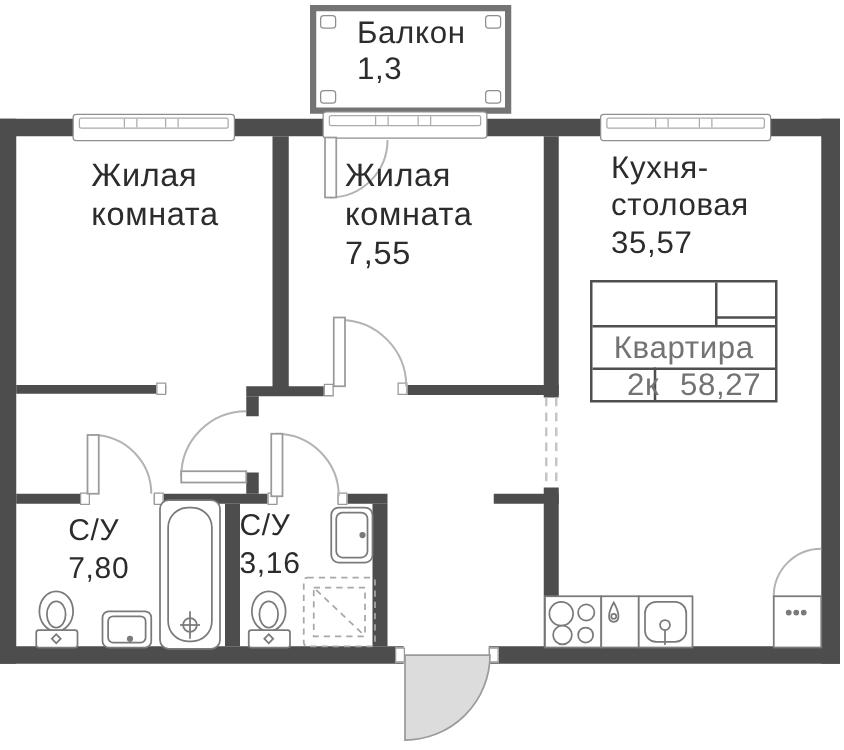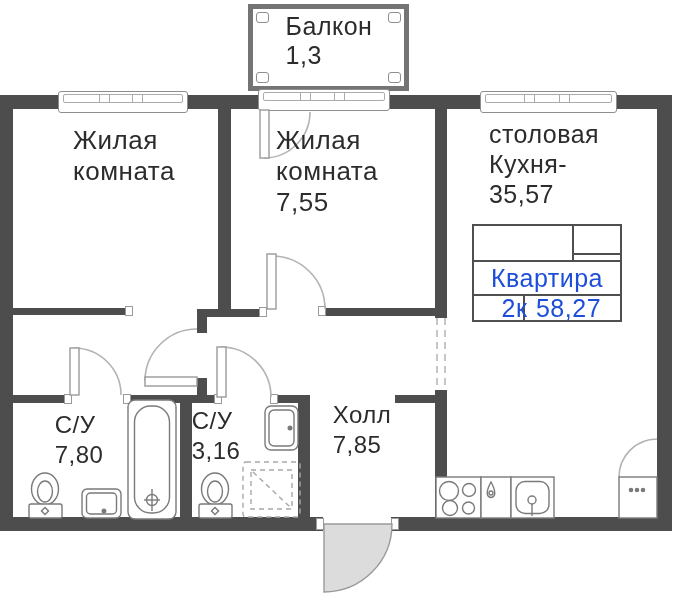--- a/index.html
+++ b/index.html
@@ -11,21 +11,21 @@
   .win .bar:before,.win .bar:after{content:"";position:absolute;top:0;bottom:0;width:9px;border-left:1px solid #ababab;border-right:1px solid #ababab;}
   .win .bar:before{left:30%;} .win .bar:after{left:58%;}
   .balcony{position:absolute;left:248px;top:4px;width:161px;height:87px;border:5px solid #747474;background:#fff;box-sizing:border-box;}
   .corner{position:absolute;width:13px;height:11px;border:1.5px solid #8e8e8e;border-radius:3px;background:#fff;box-sizing:border-box;}
   .lbl{position:absolute;text-align:left;color:#2c2c2c;font-size:26px;line-height:31px;letter-spacing:.5px;transform:translateX(-50%);white-space:nowrap;}
   .lbl.small{font-size:24px;line-height:30px;}
   .jamb{position:absolute;width:8px;height:10px;background:#fff;border:1px solid #9a9a9a;box-sizing:border-box;}
   .overlay{position:absolute;left:0;top:0;}
   .itable{position:absolute;left:472px;top:224px;width:150px;height:98px;border:2px solid #4f4f4f;background:#fff;box-sizing:border-box;color:#2c2c2c;}
   .itable .ln{position:absolute;background:#4f4f4f;}
-  .itable .cell{position:absolute;text-align:center;font-size:25px;color:#1d4ed8;letter-spacing:.5px;}
+  .itable .cell{position:absolute;text-align:center;font-size:25px;color:#737373;letter-spacing:.5px;}
 </style>
 </head>
 <body>
 
 <div class="plan">
 
   <div class="balcony">
     <div class="corner" style="left:3px;top:3px;"></div>
     <div class="corner" style="right:3px;top:3px;"></div>
     <div class="corner" style="left:3px;bottom:3px;"></div>
@@ -168,41 +168,37 @@
   <div class="lbl" style="left:124px;top:125px;">
     <div>Жилая</div>
     <div>комната</div>
   </div>
   <div class="lbl" style="left:327px;top:125px;">
     <div>Жилая</div>
     <div>комната</div>
     <div>7,55</div>
   </div>
   <div class="lbl" style="left:544px;top:119px;font-size:25px;line-height:30px;">
+    <div>Кухня-</div>
     <div>столовая</div>
-    <div>Кухня-</div>
     <div>35,57</div>
   </div>
   <div class="lbl small" style="left:79px;top:410px;">
     <div>С/У</div>
     <div>7,80</div>
   </div>
   <div class="lbl small" style="left:216px;top:406px;">
     <div>С/У</div>
     <div>3,16</div>
-  </div>
-  <div class="lbl small" style="left:362px;top:400px;">
-    <div>Холл</div>
-    <div>7,85</div>
   </div>
 
   <div class="itable">
     <div class="ln" style="left:98px;top:0;width:2px;height:34px;"></div>
     <div class="ln" style="left:98px;top:27px;width:48px;height:2px;"></div>
     <div class="ln" style="left:0;top:34px;width:146px;height:2px;"></div>
     <div class="ln" style="left:0;top:68px;width:146px;height:2px;"></div>
     <div class="ln" style="left:49px;top:68px;width:2px;height:26px;"></div>
     <div class="cell" style="left:0;top:36px;width:146px;height:32px;line-height:32px;">Квартира</div>
     <div class="cell" style="left:0;top:70px;width:49px;height:24px;line-height:24px;margin-left:16px;">2к</div>
-    <div class="cell" style="left:51px;top:70px;width:87px;height:24px;line-height:24px;text-align:center;">58,27</div>
+    <div class="cell" style="left:51px;top:70px;width:87px;height:24px;line-height:24px;text-align:left;padding-left:19px;">58,27</div>
   </div>
 
 </div>
 
 </body></html>

